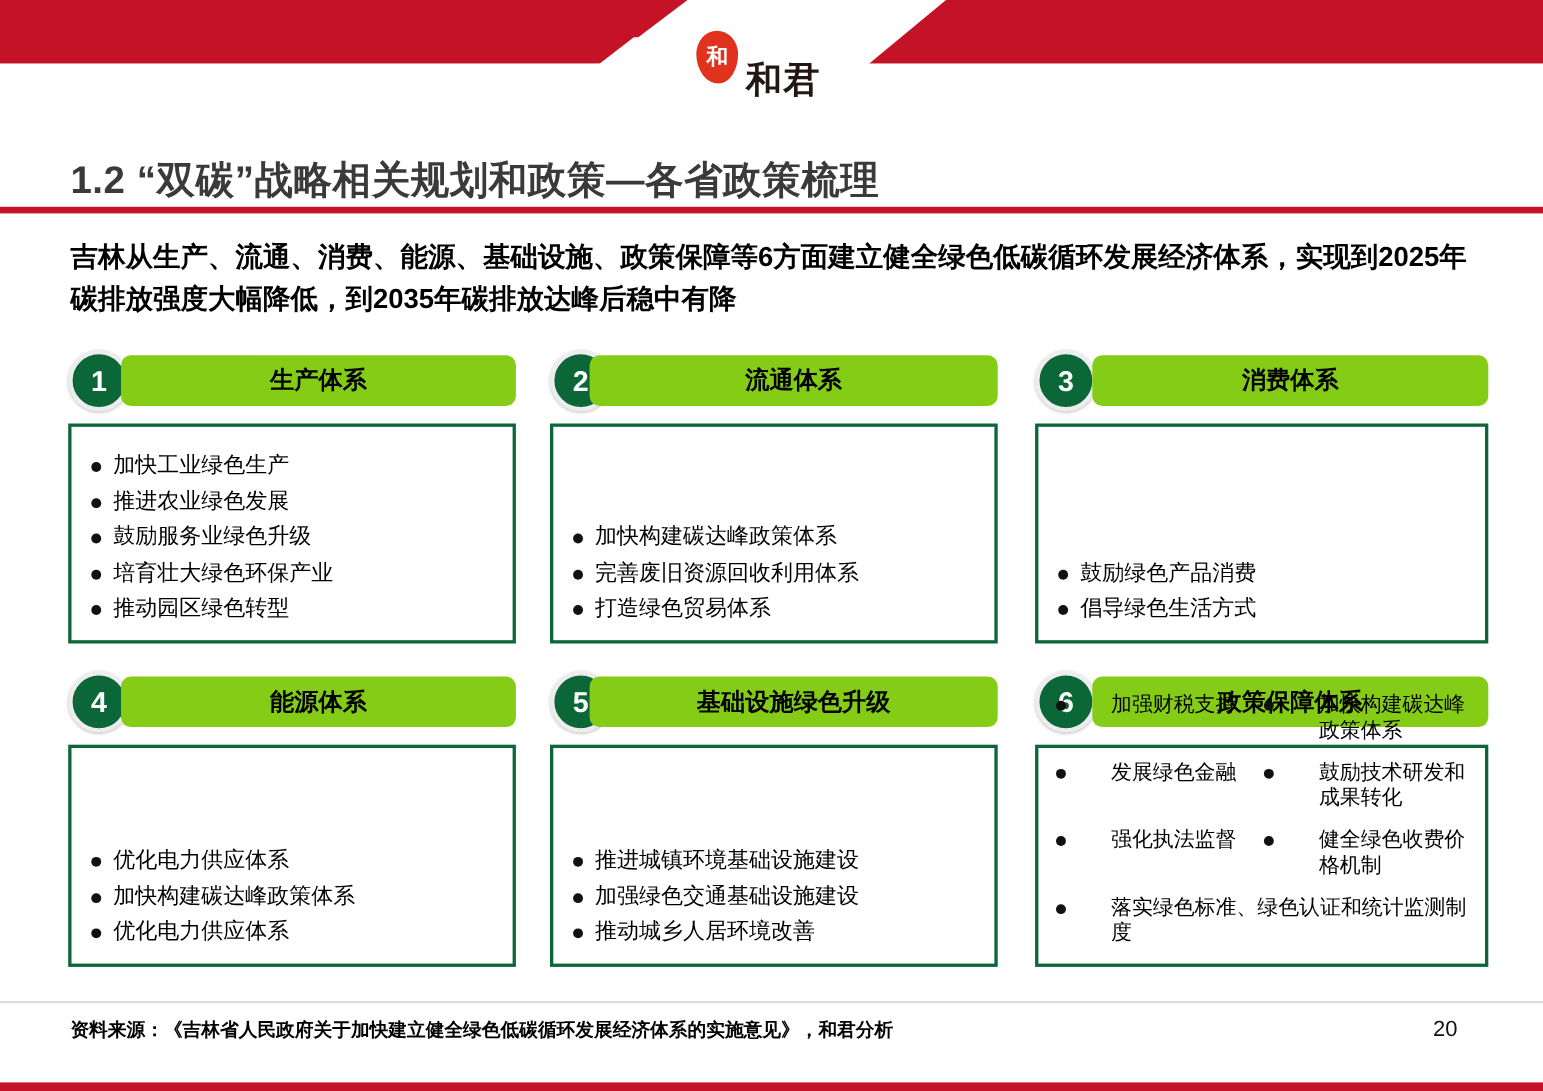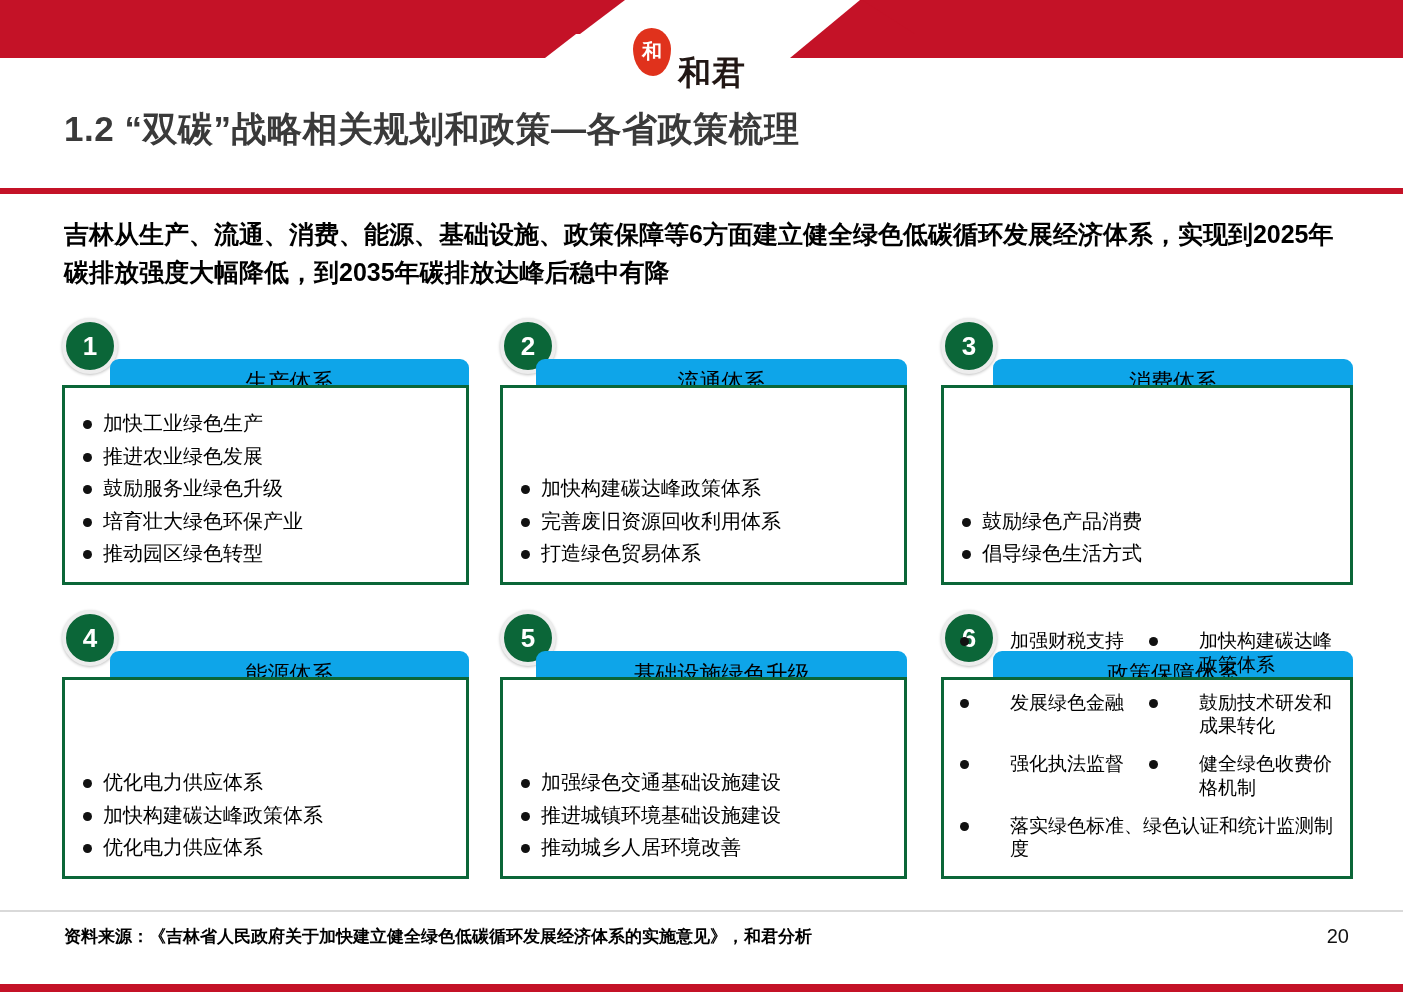--- a/index.html
+++ b/index.html
@@ -43,21 +43,21 @@
     font-family:"DejaVu Serif",serif;
     padding-bottom:3px;box-sizing:border-box;
   }
   .logo-text{
     font-size:33px;font-weight:bold;color:#221714;letter-spacing:1px;
     font-family:"DejaVu Sans",sans-serif;line-height:1;margin-top:40px;
   }
 
   
   .page-title{
-    position:absolute;left:64px;top:106px;
+    position:absolute;left:64px;top:140px;
     font-size:35px;font-weight:bold;color:#3A3A3A;
     letter-spacing:0.5px;white-space:nowrap;
   }
   .title-rule{position:absolute;left:0;top:188px;width:1403px;height:6px;background:#C41227;}
 
   
   .subtitle{
     position:absolute;left:64px;top:216px;width:1290px;
     font-size:25px;font-weight:bold;color:#000;line-height:1.5;
   }
@@ -73,23 +73,23 @@
   .card-head{position:relative;height:62px;}
   .badge{
     position:absolute;left:0;top:0;width:56px;height:56px;border-radius:50%;
     background:#0B6638;border:4px solid #EDEDED;box-sizing:border-box;
     display:flex;align-items:center;justify-content:center;
     color:#fff;font-size:26px;font-weight:bold;
     box-shadow:0 1px 3px rgba(0,0,0,0.25);
   }
   .head-pill{
     position:absolute;left:48px;top:5px;right:0;height:46px;
-    background:#0ea5e9;border-radius:9px;
+    background:#84cc16;border-radius:9px;
     display:flex;align-items:center;justify-content:center;
-    font-size:22px;font-weight:normal;color:#000;margin-top:36px;
+    font-size:22px;font-weight:bold;color:#000;
   }
   .card.c1 .head-pill{left:36px;}
   .card.c2 .head-pill{left:52px;}
 
   .card-body{
     position:relative;margin-top:5px;
     border:3px solid #0B6638;background:#fff;
     box-sizing:border-box;height:200px;
     display:flex;flex-direction:column;justify-content:flex-end;
     padding:8px 14px;
@@ -120,21 +120,21 @@
     background:#111;margin:8px 9px 0 2px;
   }
 
   
   .footer-rule{position:absolute;left:0;top:910px;width:1403px;height:2px;background:#D9D9D9;}
   .source{
     position:absolute;left:64px;top:925px;
     font-size:17px;font-weight:bold;color:#000;white-space:nowrap;
   }
   .pagenum{
-    position:absolute;right:54px;top:925px;
+    position:absolute;right:78px;top:925px;
     font-size:20px;color:#111;
   }
   .bottom-rule{position:absolute;left:0;top:984px;width:1403px;height:8px;background:#C41227;}
 </style>
 </head>
 <body>
 
 <div class="banner">
   <div class="band-left"></div>
   <div class="band-left-notch"></div>
@@ -258,25 +258,25 @@
 
     <div class="card c1 r1">
       <div class="card-head">
         <div class="badge">5</div>
         <div class="head-pill">基础设施绿色升级</div>
       </div>
       <div class="card-body">
         <ul class="bullet-list">
           <li>
               <span class="dot"></span>
+              <span>推进城镇环境基础设施建设</span>
+            </li>
+          <li>
+              <span class="dot"></span>
               <span>加强绿色交通基础设施建设</span>
-            </li>
-          <li>
-              <span class="dot"></span>
-              <span>推进城镇环境基础设施建设</span>
             </li>
           <li>
               <span class="dot"></span>
               <span>推动城乡人居环境改善</span>
             </li>
         </ul>
       </div>
     </div>
 
     <div class="card c2 r1">

